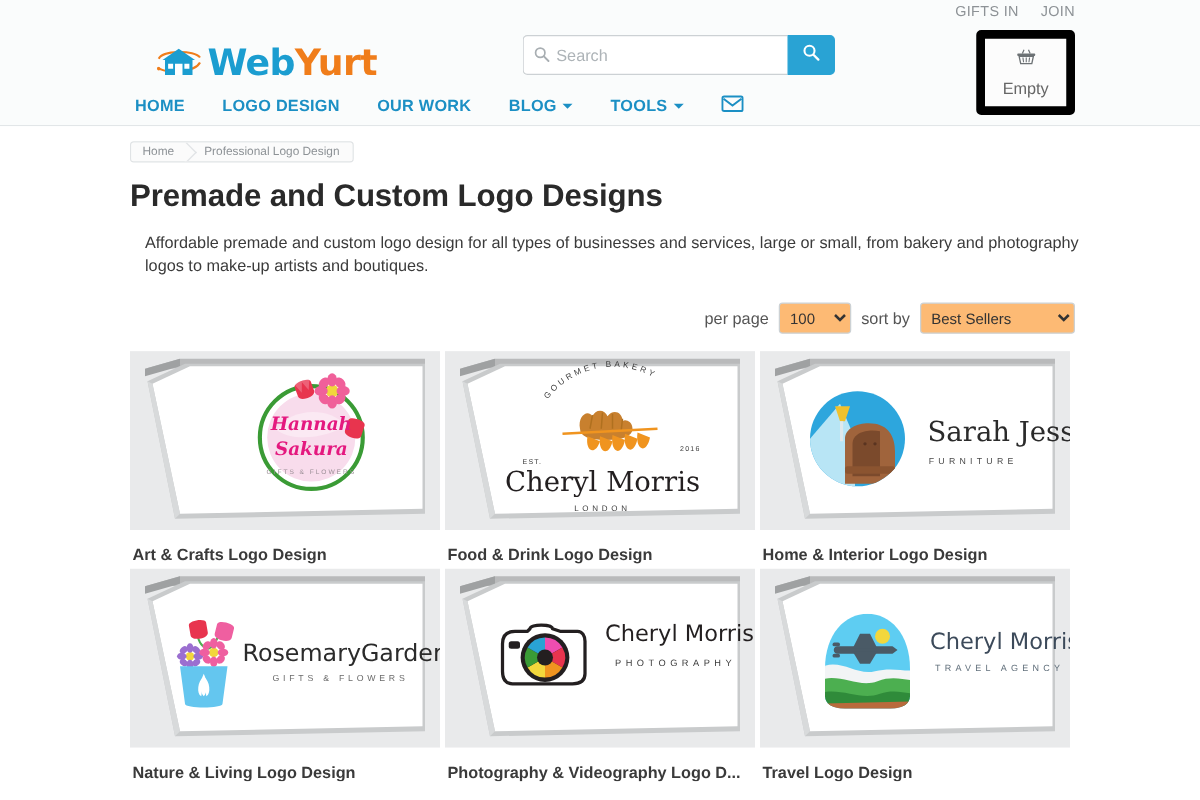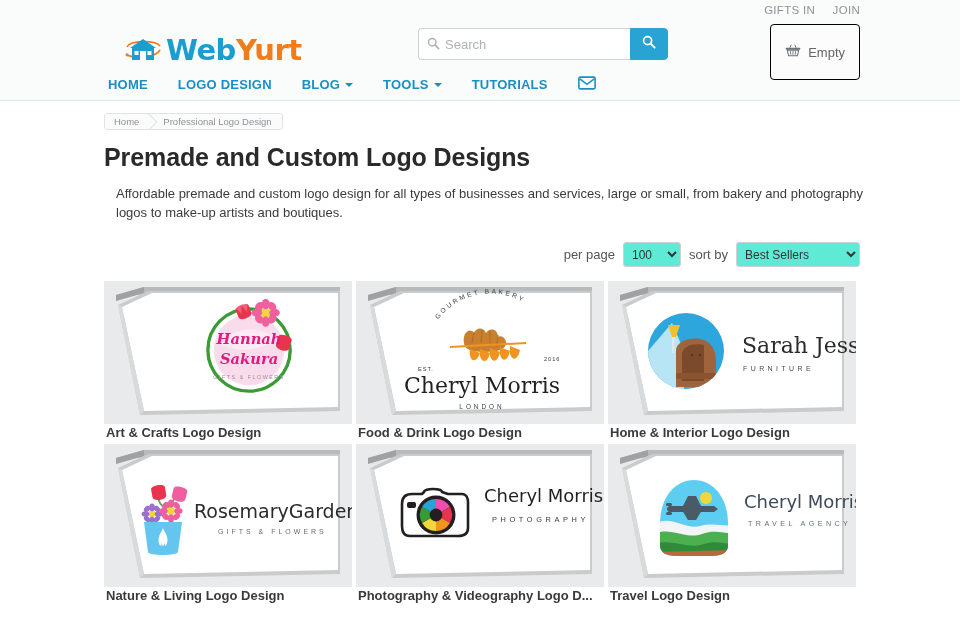--- a/index.html
+++ b/index.html
@@ -63,25 +63,26 @@
 
   .topright {
     position:absolute; right: 100px; top: 4px;
     text-align: right;
   }
   .toplinks { font-size: 11.5px; color:#8d9296; letter-spacing: .3px; }
   .toplinks a { color:#8d9296; text-decoration:none; margin-left: 14px; cursor:pointer;}
   .cart-btn {
     margin-top: 8px;
     display:inline-flex; align-items:center; gap:7px;
-    border: 1px solid #000000; border-radius: 4px;
+    border: 7px solid #000000; border-radius: 4px;
     background: #fcfcfc;
-    padding: 18px 14px;
+    padding: 7px 14px;
     font-size: 13px; color:#666;
     cursor: pointer;
+    flex-direction: column;
   }
 
   
   .nav {
     height: 33px;
     background: #fafcfc;
     border-bottom: 1px solid #e2e6e8;
     display:flex; align-items:center;
     padding-left: 108px;
     gap: 0;
@@ -146,21 +147,21 @@
     display:flex; align-items:center; justify-content:flex-end;
     gap: 8px;
     width: 756px;
     margin-top: 20px;
     font-size: 13px; color:#555;
   }
   .toolbar select {
     font-family:"Liberation Sans", sans-serif;
     font-size:12px; color:#333;
     border:1px solid #ccd1d4; border-radius:3px;
-    background:#5eead4;
+    background:#fdba74;
     height:25px;
     padding: 0 4px;
   }
   select.perpage { width: 58px; }
   select.sortby  { width: 124px; }
 
   
   .grid {
     margin-top: 14px;
     display: grid;
@@ -171,21 +172,21 @@
   .tile { width: 248px; }
   .thumb {
     width: 248px; height: 143px;
     background: #e9eaeb;
     position: relative;
     overflow: hidden;
   }
   .thumb svg { display:block; width:248px; height:143px; }
   .tile-label {
     font-size: 13px; font-weight: bold; color:#3a3a3a;
-    padding: 1px 0 0 2px;
+    padding: 12px 0 0 2px;
     white-space: nowrap; overflow: hidden; text-overflow: ellipsis;
     cursor: pointer;
   }
 </style>
 </head>
 <body>
 
 <div class="header">
 
   <div class="logo">
@@ -247,29 +248,29 @@
 </div>
 
 <div class="nav">
   <div class="nav-item">
     <span>HOME</span>
   </div>
   <div class="nav-item">
     <span>LOGO DESIGN</span>
   </div>
   <div class="nav-item">
+    <span>OUR WORK</span>
+  </div>
+  <div class="nav-item">
     <span>BLOG</span>
     <span class="caret"></span>
   </div>
   <div class="nav-item">
     <span>TOOLS</span>
     <span class="caret"></span>
-  </div>
-  <div class="nav-item">
-    <span>TUTORIALS</span>
   </div>
   <div class="nav-item">
     <span>
       <svg width="18" height="14" viewBox="0 0 20 15">
         <rect x="1" y="1" width="18" height="13" rx="1.5" fill="none" stroke="#1b8fc4" stroke-width="1.8"></rect>
         <path d="M2 3 L10 9 L18 3" fill="none" stroke="#1b8fc4" stroke-width="1.8"></path>
       </svg>
     </span>
   </div>
 </div>

